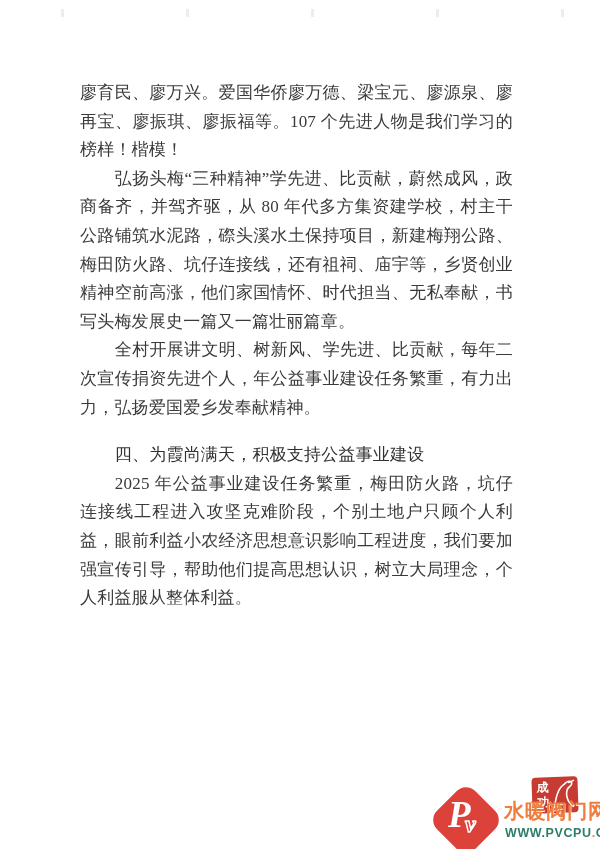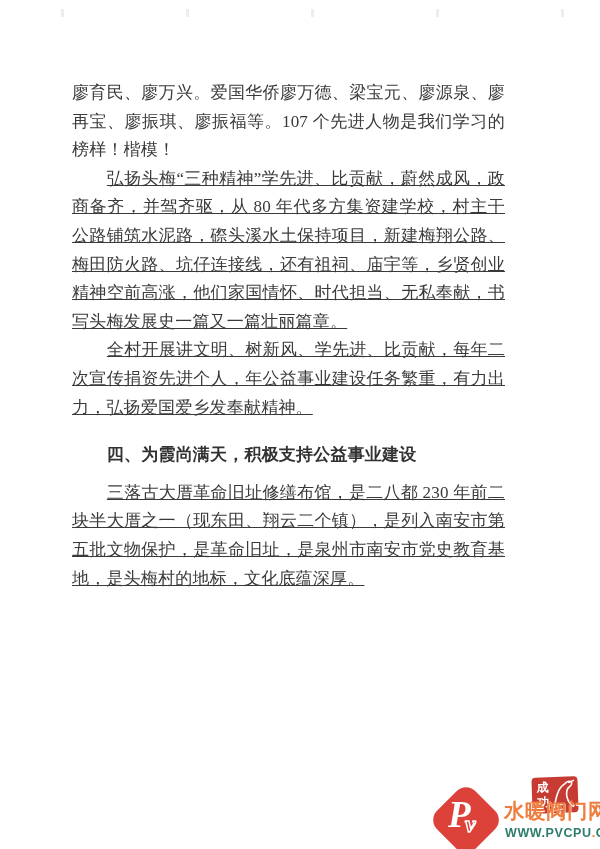--- a/index.html
+++ b/index.html
@@ -18,33 +18,33 @@
   
   .tick {
     position: absolute; top: 9px;
     width: 3px; height: 8px;
     background: #eaeef1;
   }
 
   
   .doc-text {
     position: absolute;
-    left: 72px; top: 79px;
+    left: 80px; top: 79px;
     width: 433px;
     color: #3a3a3a;
     font-size: 17px;
     line-height: 28.6px;
     text-align: justify;
     text-align-last: left;
     letter-spacing: 0.2px;
   }
   .doc-text p { margin: 0; }
-  .para.indent { text-indent: 2.05em; text-decoration: underline; }
+  .para.indent { text-indent: 2.05em; }
   .heading {
-    font-weight: 700;
+    font-weight: 400;
     text-indent: 2.05em;
     margin-top: 19px !important;
     color: #323232;
   }
   .mt-sm  { margin-top: 9px !important; }
   .mt-xs  { margin-top: 4px !important; }
 
   
   .wm-logo {
     position: absolute;
@@ -130,21 +130,21 @@
   <span class="tick" style="left:186px"></span>
   <span class="tick" style="left:311px"></span>
   <span class="tick" style="left:436px"></span>
   <span class="tick" style="left:561px"></span>
 
   <div class="doc-text">
     <p class="para">廖育民、廖万兴。爱国华侨廖万德、梁宝元、廖源泉、廖再宝、廖振琪、廖振福等。107 个先进人物是我们学习的榜样！楷模！</p>
     <p class="para indent">弘扬头梅“三种精神”学先进、比贡献，蔚然成风，政商备齐，并驾齐驱，从 80 年代多方集资建学校，村主干公路铺筑水泥路，磜头溪水土保持项目，新建梅翔公路、梅田防火路、坑仔连接线，还有祖祠、庙宇等，乡贤创业精神空前高涨，他们家国情怀、时代担当、无私奉献，书写头梅发展史一篇又一篇壮丽篇章。</p>
     <p class="para indent">全村开展讲文明、树新风、学先进、比贡献，每年二次宣传捐资先进个人，年公益事业建设任务繁重，有力出力，弘扬爱国爱乡发奉献精神。</p>
     <p class="heading">四、为霞尚满天，积极支持公益事业建设</p>
-    <p class="para indent mt-sm">三落古大厝革命旧址修缮布馆，是二八都 230 年前二块半大厝之一（现东田、翔云二个镇），是列入南安市第五批文物保护，是革命旧址，是泉州市南安市党史教育基地，是头梅村的地标，文化底蕴深厚。</p>
+    <p class="para indent">2025 年公益事业建设任务繁重，梅田防火路，坑仔连接线工程进入攻坚克难阶段，个别土地户只顾个人利益，眼前利益小农经济思想意识影响工程进度，我们要加强宣传引导，帮助他们提高思想认识，树立大局理念，个人利益服从整体利益。</p>
   </div>
 
   <div class="wm-logo">
     <div class="pv-diamond">
       <div class="pv-letters">
         <span class="pv-p">P</span>
         <span class="pv-v">v</span>
       </div>
     </div>
 

